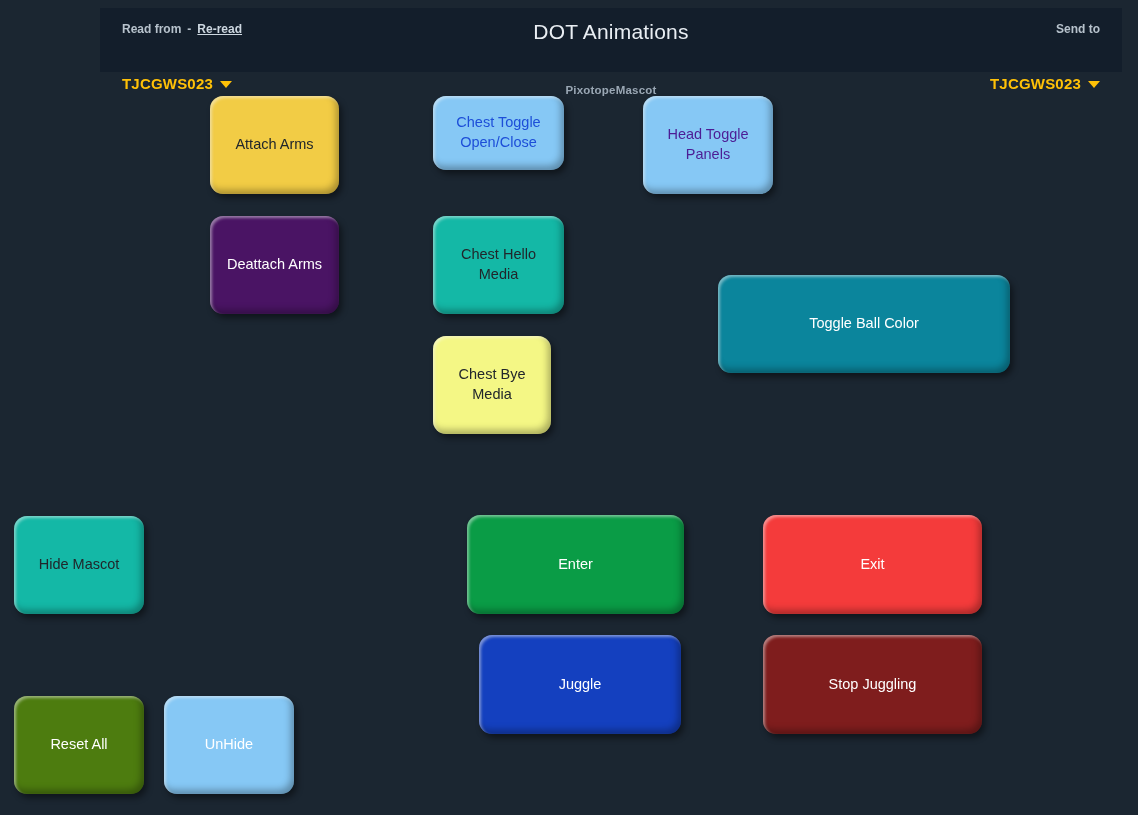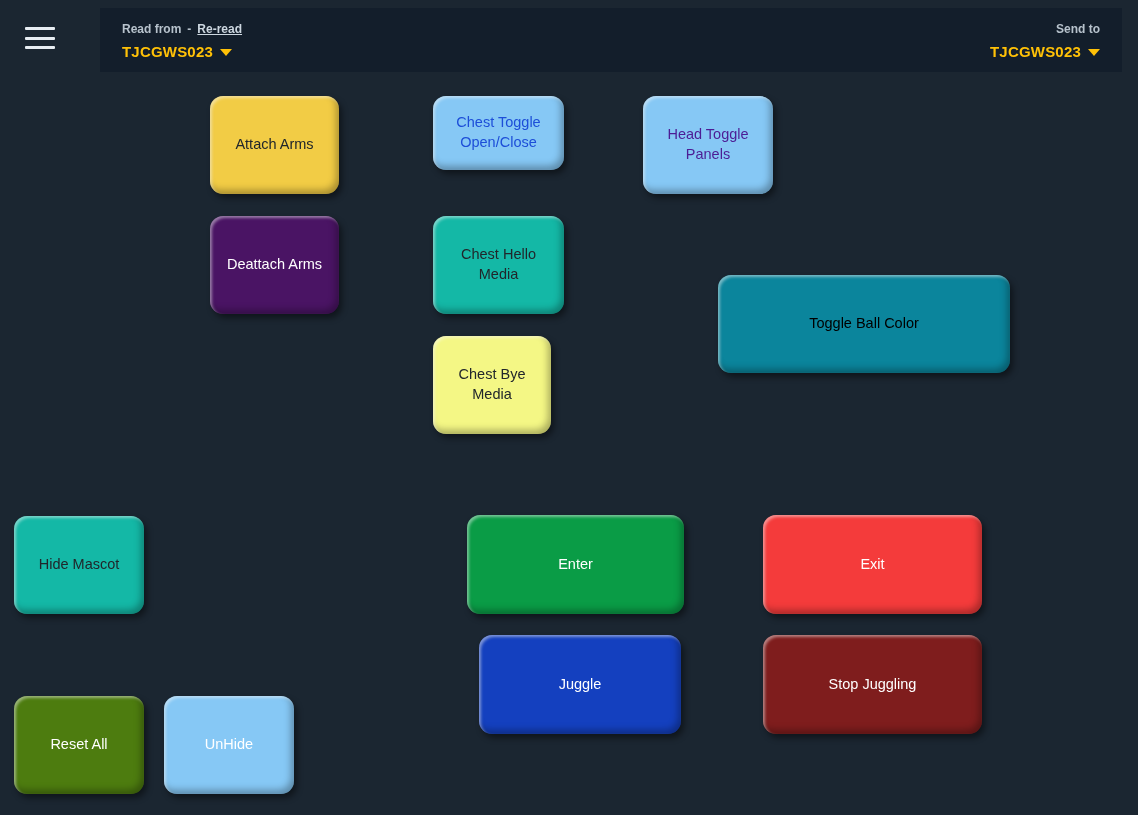--- a/index.html
+++ b/index.html
@@ -1,15 +1,15 @@
 <!DOCTYPE html>
 <html><head>
 <meta charset="utf-8">
 <style>
-  * { box-sizing: border-box; margin: 0; padding: 0; }
+  * { box-sizing: border-box; margin: 0; padding: 0; gap: 32px; }
 
   html, body {
     width: 1138px;
     height: 815px;
     overflow: hidden;
   }
 
   body {
     background: #1b2631;
     font-family: "Liberation Sans", sans-serif;
@@ -162,20 +162,24 @@
       <span>Read from</span>
       <span class="dash">-</span>
       <span id="re-read-link">Re-read</span>
     </div>
     <div class="header-source">
       <span class="src-label">TJCGWS023</span>
       <span class="caret-down"></span>
     </div>
   </div>
 
+  <div id="header-center">
+    <div id="page-title">DOT Animations</div>
+    <div id="page-subtitle">PixotopeMascot</div>
+  </div>
 
   <div class="header-side right">
     <div class="header-small-row">
       <span>Send to</span>
     </div>
     <div class="header-source">
       <span class="src-label">TJCGWS023</span>
       <span class="caret-down"></span>
     </div>
   </div>
@@ -185,21 +189,21 @@
 <div id="button-layer">
     <div class="pbtn shadowed" style="left: 210px; top: 96px; width: 129px; height: 98px; background: rgb(242, 204, 69); color: rgb(33, 38, 43);">Attach Arms</div>
     <div class="pbtn shadowed" style="left: 433px; top: 96px; width: 131px; height: 74px; background: rgb(134, 200, 245); color: #1d4ed8;">Chest Toggle
 Open/Close</div>
     <div class="pbtn shadowed" style="left: 643px; top: 96px; width: 130px; height: 98px; background: rgb(134, 200, 245); color: #4c1d95;">Head Toggle
 Panels</div>
     <div class="pbtn shadowed" style="left: 210px; top: 216px; width: 129px; height: 98px; background: rgb(74, 20, 100); color: rgb(255, 255, 255);">Deattach Arms</div>
     <div class="pbtn shadowed" style="left: 433px; top: 216px; width: 131px; height: 98px; background: #14b8a6; color: rgb(33, 38, 43);">Chest Hello
 Media</div>
     <div class="pbtn shadowed" style="left: 433px; top: 336px; width: 118px; height: 98px; background: rgb(244, 247, 133); color: rgb(33, 38, 43);">Chest Bye Media</div>
-    <div class="pbtn shadowed" style="left: 718px; top: 275px; width: 292px; height: 98px; background: rgb(11, 133, 156); color: #000000;">Toggle Ball Color</div>
+    <div class="pbtn shadowed" style="left: 718px; top: 275px; width: 292px; height: 98px; background: rgb(11, 133, 156); color: #ffffff;">Toggle Ball Color</div>
     <div class="pbtn shadowed" style="left: 14px; top: 516px; width: 130px; height: 98px; background: #14b8a6; color: rgb(33, 38, 43);">Hide Mascot</div>
     <div class="pbtn shadowed" style="left: 467px; top: 515px; width: 217px; height: 99px; background: rgb(10, 156, 70); color: rgb(255, 255, 255);">Enter</div>
     <div class="pbtn shadowed" style="left: 763px; top: 515px; width: 219px; height: 99px; background: rgb(244, 59, 59); color: rgb(255, 255, 255);">Exit</div>
     <div class="pbtn shadowed" style="left: 479px; top: 635px; width: 202px; height: 99px; background: rgb(20, 64, 191); color: rgb(255, 255, 255);">Juggle</div>
     <div class="pbtn shadowed" style="left: 763px; top: 635px; width: 219px; height: 99px; background: #7f1d1d; color: rgb(255, 255, 255);">Stop Juggling</div>
     <div class="pbtn shadowed" style="left: 14px; top: 696px; width: 130px; height: 98px; background: #4d7c0f; color: rgb(255, 255, 255);">Reset All</div>
     <div class="pbtn shadowed" style="left: 164px; top: 696px; width: 130px; height: 98px; background: rgb(134, 200, 245); color: rgb(255, 255, 255);">UnHide</div>
   </div>
 
 </body></html>

